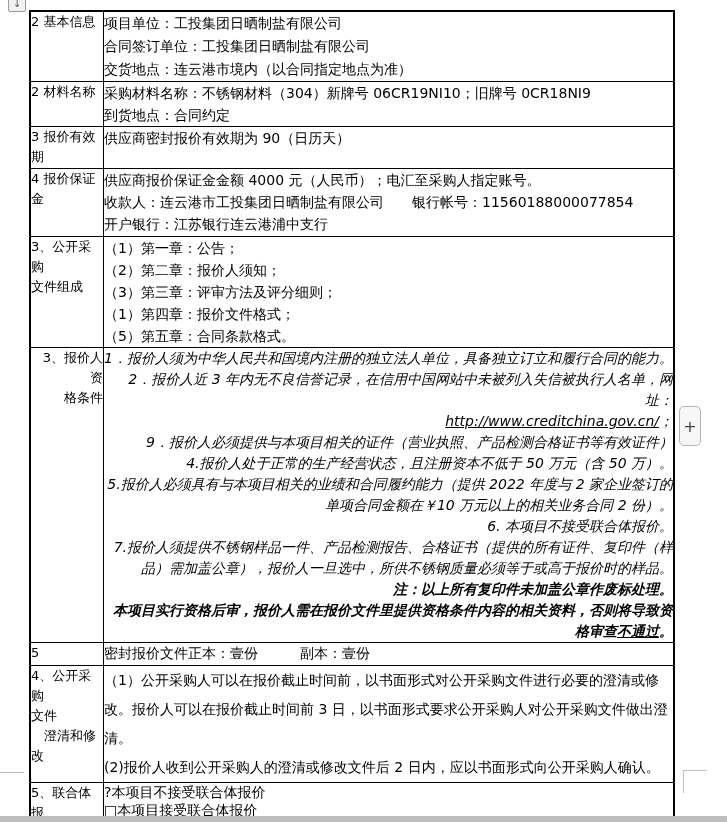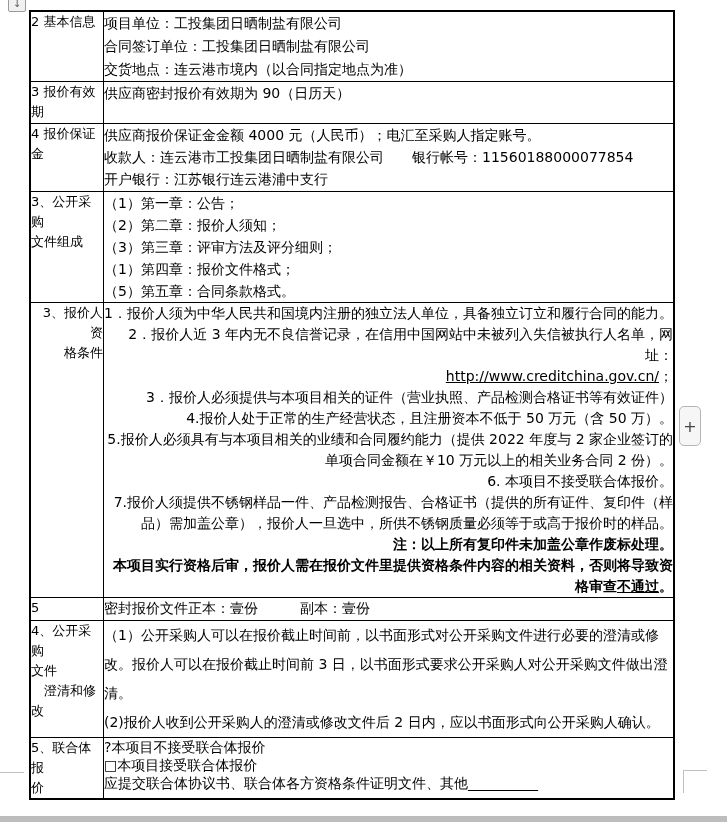--- a/index.html
+++ b/index.html
@@ -52,20 +52,27 @@
   <table id="doc-table">
     <tbody>
         <tr class="vmid" style="height: 70px;">
           <td class="no">2 基本信息</td>
           <td class="content" style="line-height: 23px;">
             <div class="line">项目单位：工投集团日晒制盐有限公司</div>
             <div class="line">合同签订单位：工投集团日晒制盐有限公司</div>
             <div class="line">交货地点：连云港市境内（以合同指定地点为准）</div>
           </td>
         </tr>
+        <tr class="vmid" style="height: 45px;">
+          <td class="no">2 材料名称</td>
+          <td class="content" style="line-height: 22px;">
+            <div class="line">采购材料名称：不锈钢材料（304）新牌号 06CR19NI10；旧牌号 0CR18NI9</div>
+            <div class="line">到货地点：合同约定</div>
+          </td>
+        </tr>
         <tr style="height: 42px;">
           <td class="no">3 报价有效
 期</td>
           <td class="content" style="line-height: 22px;">
             <div class="line">供应商密封报价有效期为 90（日历天）</div>
           </td>
         </tr>
         <tr class="vmid" style="height: 68px; padding-left: 8px;">
           <td class="no">4 报价保证
 金</td>
@@ -82,25 +89,25 @@
             <div class="line">（1）第一章：公告；</div>
             <div class="line">（2）第二章：报价人须知；</div>
             <div class="line">（3）第三章：评审方法及评分细则；</div>
             <div class="line">（1）第四章：报价文件格式；</div>
             <div class="line">（5）第五章：合同条款格式。</div>
           </td>
         </tr>
         <tr class="vmid" style="height: 272px; text-align: right;">
           <td class="no">3、报价人资
 格条件</td>
-          <td class="content" style="line-height: 21px;">
+          <td class="content" style="line-height: 21px; font-style: italic;">
             <div class="line">1．报价人须为中华人民共和国境内注册的独立法人单位，具备独立订立和履行合同的能力。</div>
             <div class="line">2．报价人近 3 年内无不良信誉记录，在信用中国网站中未被列入失信被执行人名单，网址：</div>
             <div class="line"><span class="u">http://www.creditchina.gov.cn/</span>；</div>
-            <div class="line">3．报价人必须提供与本项目相关的证件（营业执照、产品检测合格证书等有效证件）</div>
+            <div class="line">9．报价人必须提供与本项目相关的证件（营业执照、产品检测合格证书等有效证件）</div>
             <div class="line">4.报价人处于正常的生产经营状态，且注册资本不低于 50 万元（含 50 万）。</div>
             <div class="line">5.报价人必须具有与本项目相关的业绩和合同履约能力（提供 2022 年度与 2 家企业签订的单项合同金额在￥10 万元以上的相关业务合同 2 份）。</div>
             <div class="line">6. 本项目不接受联合体报价。</div>
             <div class="line">7.报价人须提供不锈钢样品一件、产品检测报告、合格证书（提供的所有证件、复印件（样品）需加盖公章），报价人一旦选中，所供不锈钢质量必须等于或高于报价时的样品。</div>
             <div class="line bold">注：以上所有复印件未加盖公章作废标处理。</div>
             <div class="line bold">本项目实行资格后审，报价人需在报价文件里提供资格条件内容的相关资料，否则将导致资格审查<span class="u">不通过</span>。</div>
           </td>
         </tr>
         <tr style="height: 23px;">
           <td class="no">5</td>

